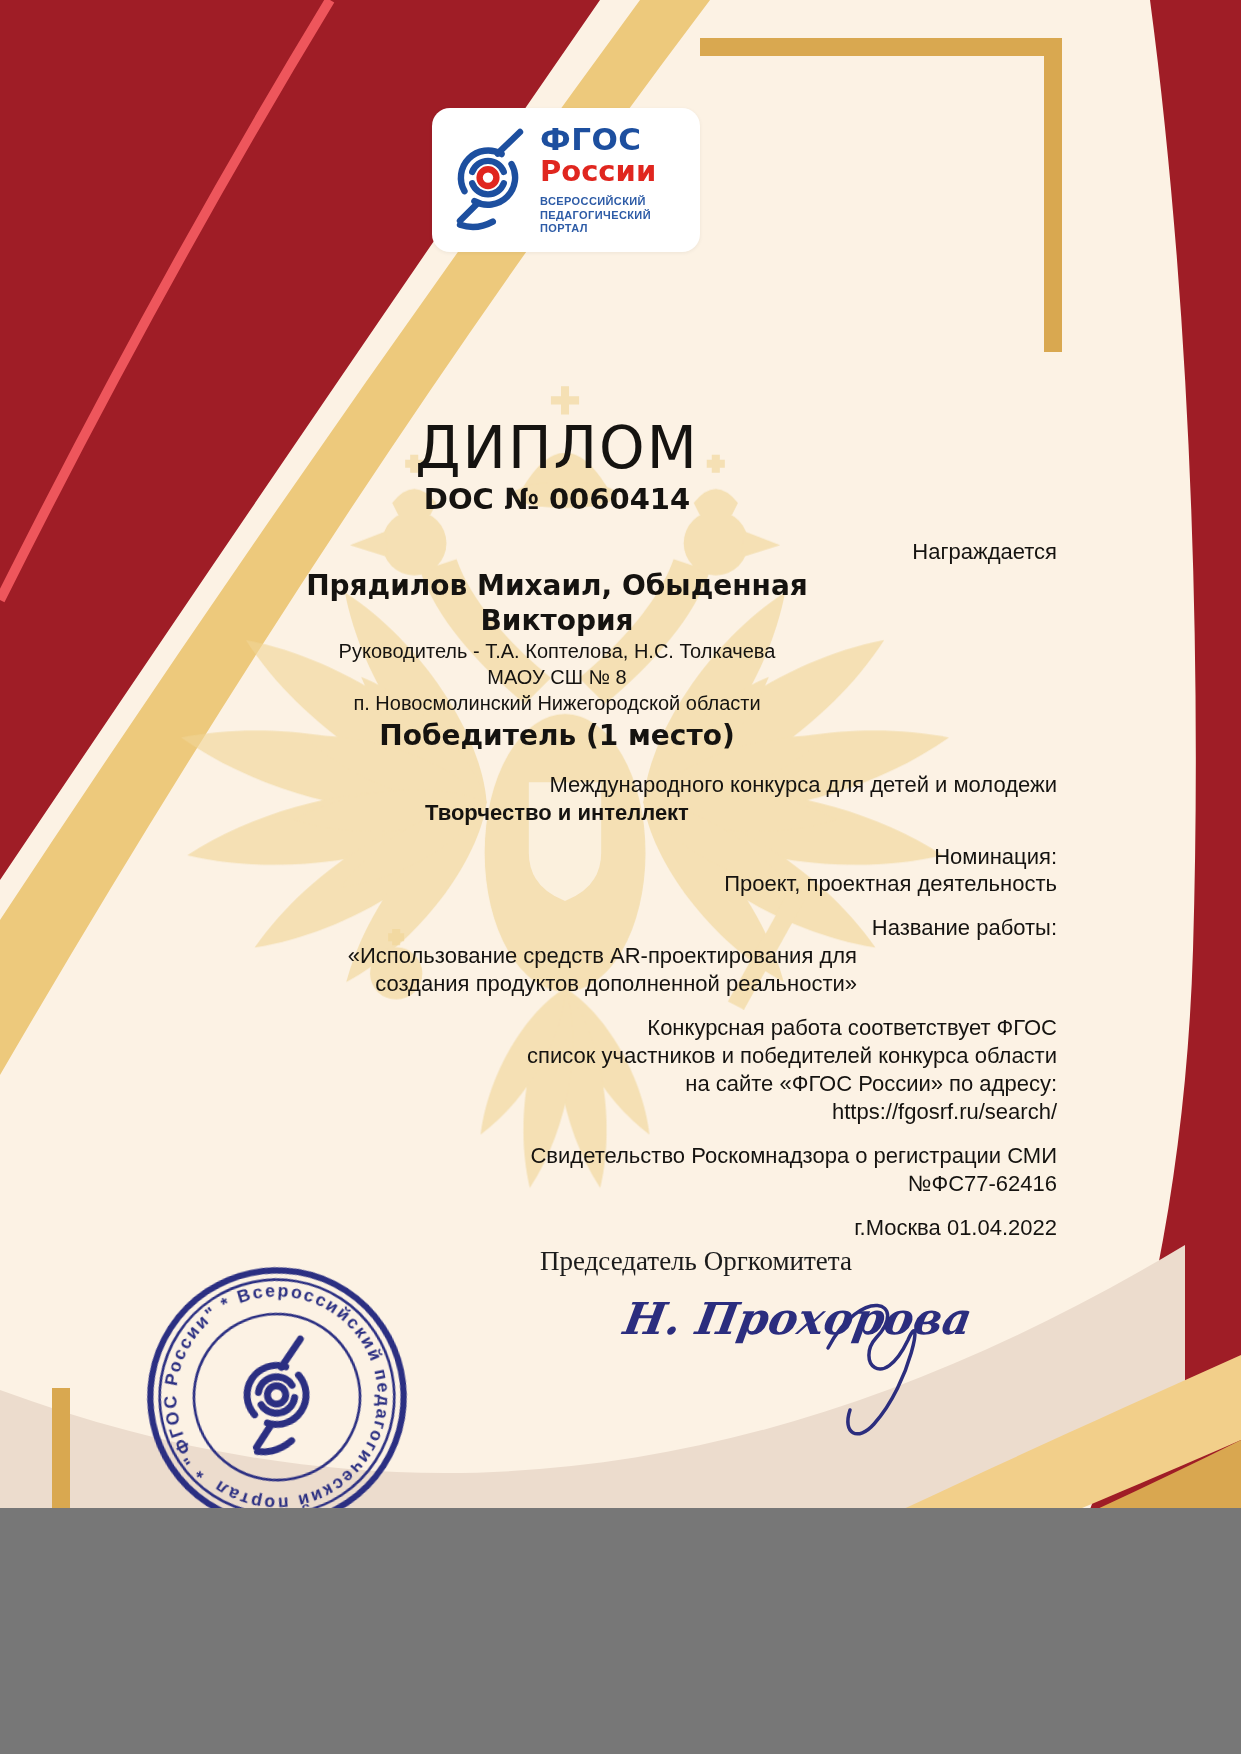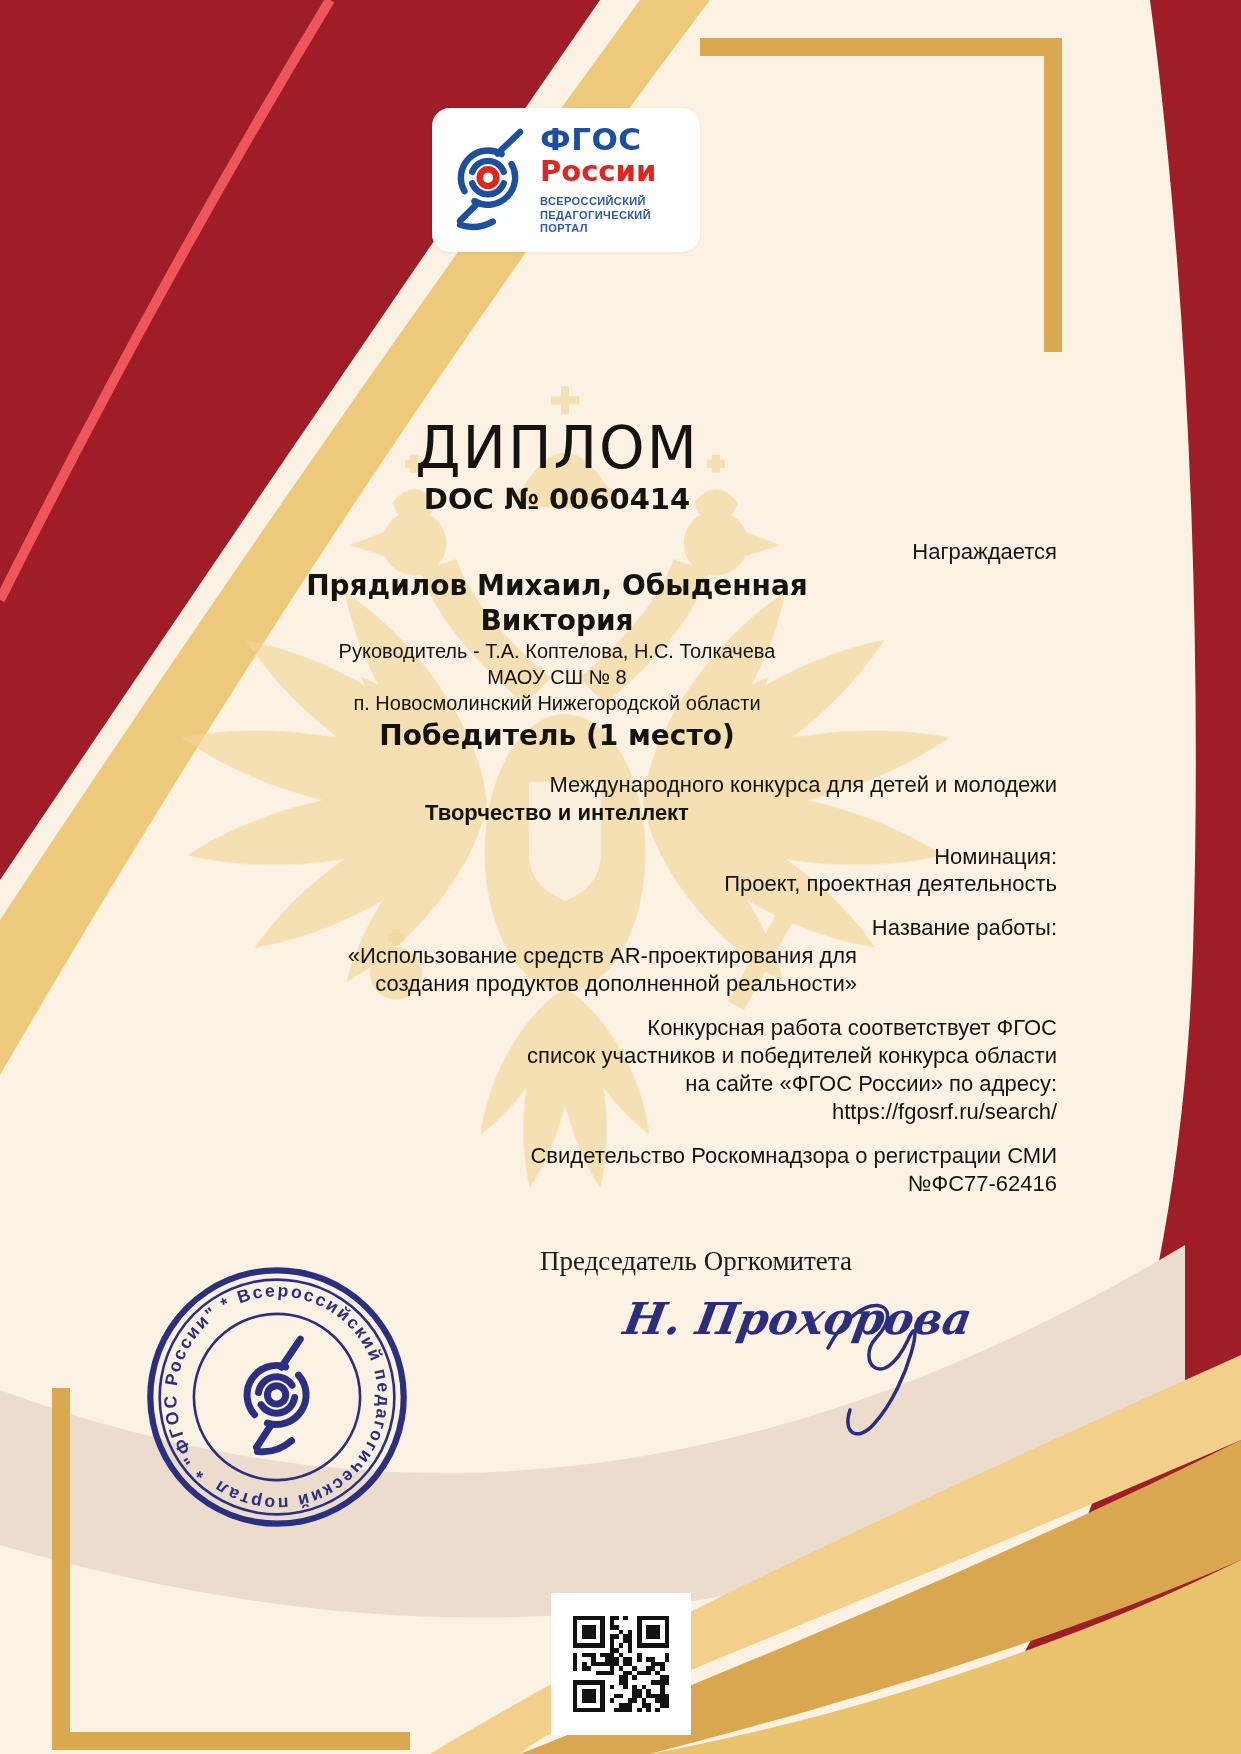--- a/index.html
+++ b/index.html
@@ -1,16 +1,16 @@
 <!DOCTYPE html>
 <html><head>
 <meta charset="utf-8">
 <style>
   html,body{margin:0;padding:0;background:#777;}
-  .page{position:relative;width:1241px;height:1754px;margin:0 auto;background:#fdba74;overflow:hidden;
+  .page{position:relative;width:1241px;height:1508px;margin:0 auto;background:#fdba74;overflow:hidden;
         font-family:"Liberation Sans",sans-serif;color:#151310;}
   .bg,.eagle{position:absolute;left:0;top:0;pointer-events:none;}
   .bg{width:1241px;height:1754px;z-index:0;}
   .eagle{left:110px;top:330px;width:910px;height:965px;z-index:1;}
 
   
   .logo-card{position:absolute;left:432px;top:108px;width:268px;height:144px;background:#fff;border-radius:18px;
              z-index:2;display:flex;align-items:center;gap:12px;padding:0 16px;box-sizing:border-box;
              box-shadow:0 1px 4px rgba(0,0,0,.06);}
   .logo-icon{width:80px;height:104px;color:#1d4f9f;--center:#e0261f;flex:0 0 auto;}
@@ -180,20 +180,21 @@
     <div class="t-md work-title">«Использование средств AR-проектирования для создания продуктов дополненной реальности»</div>
 
     <div class="t-md g2">Конкурсная работа соответствует ФГОС</div>
     <div class="t-md">список участников и победителей конкурса области</div>
     <div class="t-md">на сайте «ФГОС России» по адресу:</div>
     <div class="t-md">https://fgosrf.ru/search/</div>
 
     <div class="t-md g2">Свидетельство Роскомнадзора о регистрации СМИ</div>
     <div class="t-md">№ФС77-62416</div>
 
+    <div class="t-md g2">г.Москва 01.04.2022</div>
   </div>
 
   <div class="sig-title">Председатель Оргкомитета</div>
   <svg class="sig-svg" viewBox="0 0 320 170">
     <g transform="skewX(-10)" fill="#2b2d7e">
       <text x="26" y="58" font-family="DejaVu Serif, serif" font-style="italic" font-weight="bold" font-size="44">Н. Прохорова</text>
     </g>
     <g transform="translate(212,6)">
       <path d="M10,66 C44,2 92,20 58,56 C38,78 64,112 90,58 C106,22 94,100 56,142 C40,160 24,152 32,128" fill="none" stroke="#2b2d7e" stroke-width="3.5" stroke-linecap="round"></path>
     </g>

